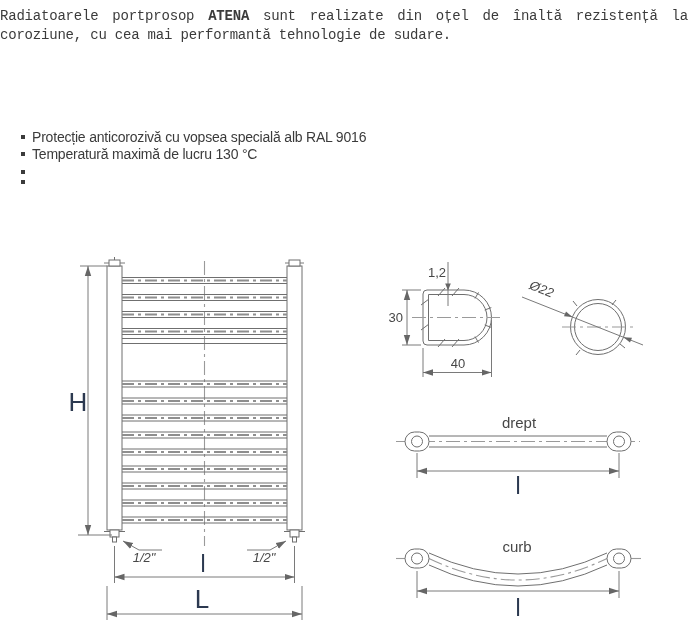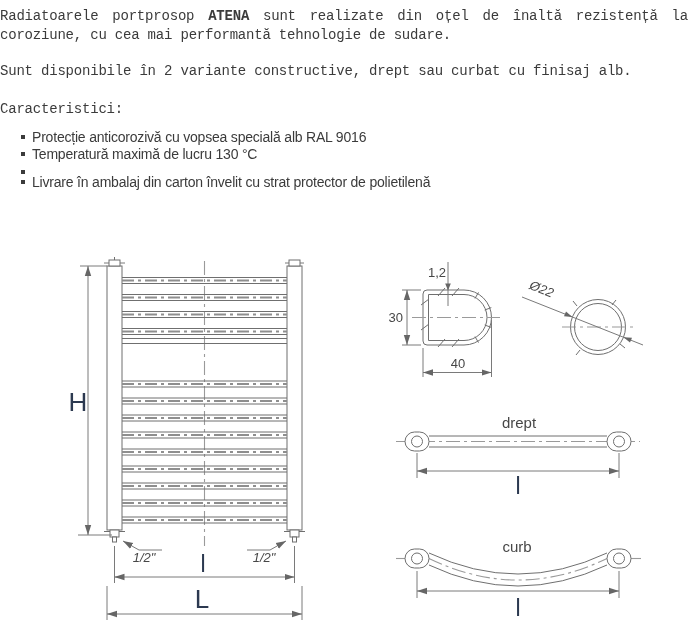--- a/index.html
+++ b/index.html
@@ -28,39 +28,36 @@
   .big2{font-size:26px;}
   .arrfill{fill:#666;stroke:none;}
 </style>
 </head>
 <body>
 
 <div id="page">
 
   <p id="para1" class="txt"><span>Radiatoarele portprosop </span><b>ATENA</b><span> sunt realizate din oțel de înaltă rezistență la coroziune, cu cea mai performantă tehnologie de sudare.</span></p>
 
-  <p id="para2" class="txt">Sunt disponibile în 2 variante constructive, drept sau curbat cu finisaj alb.</p>
-
-  <p id="char-head" class="txt">Caracteristici:</p>
+
 
   <ul class="char-list">
     <li>
         <span class="sq"></span>
         <span>Protecție anticorozivă cu vopsea specială alb RAL 9016</span>
       </li>
     <li>
         <span class="sq"></span>
         <span>Temperatură maximă de lucru 130 °C</span>
       </li>
     <li>
         <span class="sq"></span>
       </li>
     <li>
         <span class="sq"></span>
-        <span>Livrare în ambalaj din carton învelit cu strat protector de polietilenă</span>
       </li>
   </ul>
 
   <svg id="drawing" viewBox="0 250 700 392">
     <defs>
       <marker id="arw" viewBox="0 0 10 8" refX="10" refY="4" markerWidth="10" markerHeight="8" orient="auto-start-reverse">
         <path d="M0,0.8 L10,4 L0,7.2 Z" fill="#666"></path>
       </marker>
       <g id="bar">
         <line x1="122" y1="-3" x2="287" y2="-3" class="ln"></line>

